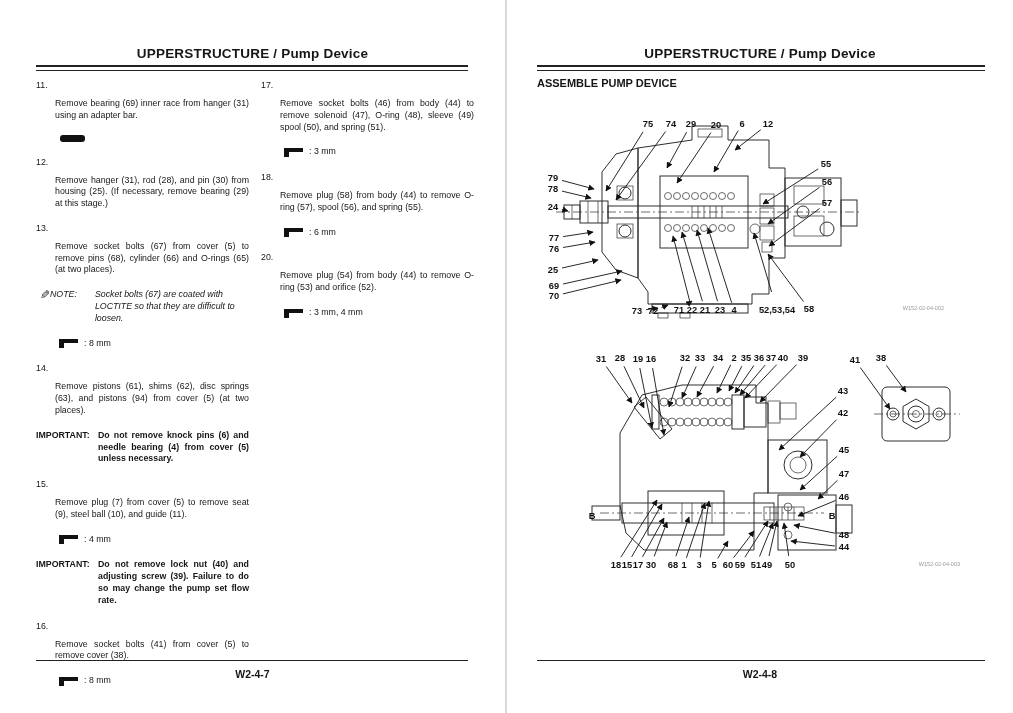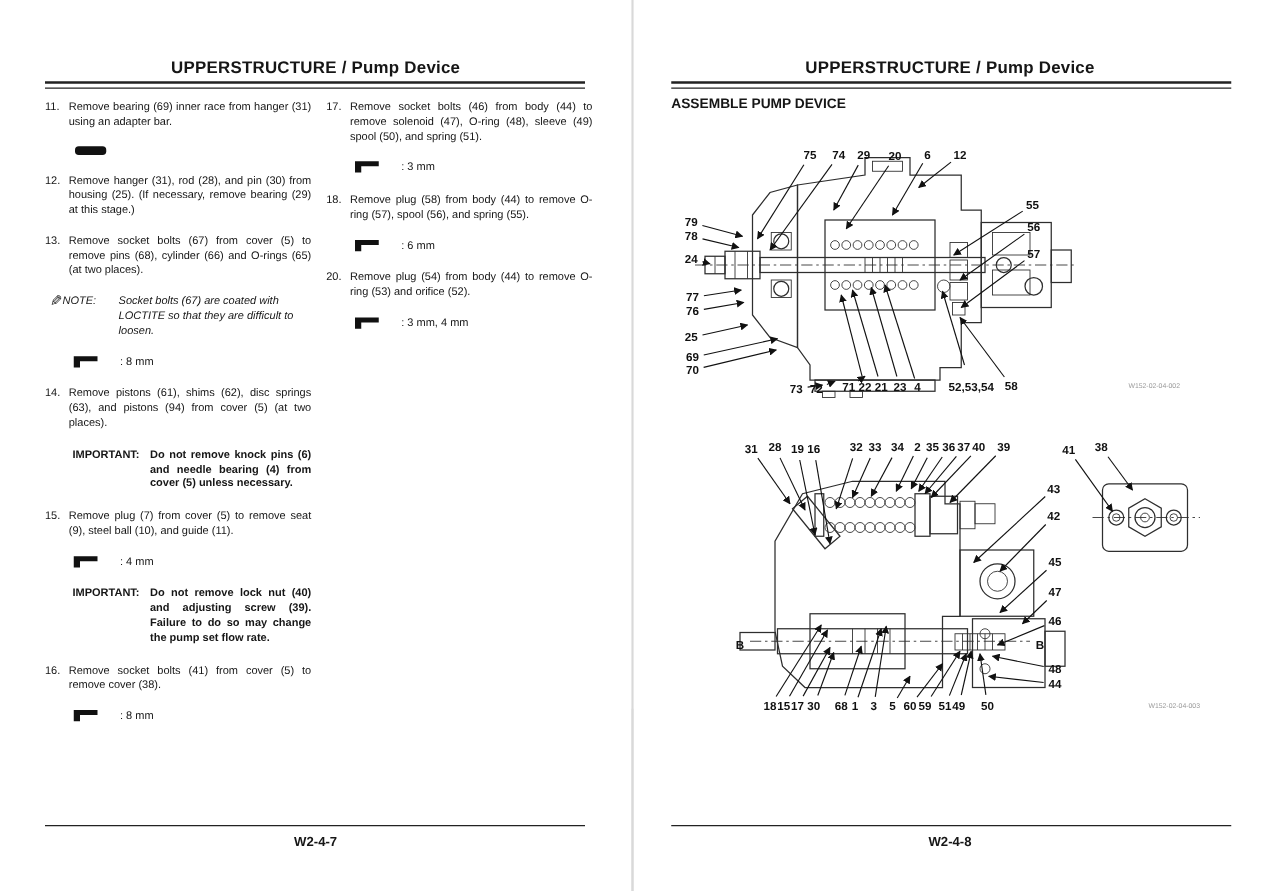--- a/index.html
+++ b/index.html
@@ -10,31 +10,31 @@
   .page-right{left:507px;width:506px;}
   .header{position:absolute;top:46px;left:0;right:0;text-align:center;font-weight:bold;font-size:13.5px;letter-spacing:.2px;}
   .rule{position:absolute;top:65px;height:3px;border-top:2px solid #222;border-bottom:1px solid #222;}
   .page-left .rule{left:36px;width:432px;}
   .page-right .rule{left:30px;width:448px;}
   .section-title{position:absolute;top:77px;left:30px;font-weight:bold;font-size:11px;}
   .cols{position:absolute;top:80px;left:36px;width:438px;display:flex;gap:12px;}
   .col{width:213px;font-size:8.8px;line-height:1.34;}
   .step{display:flex;margin-bottom:13px;}
   .num{width:19px;flex:none;}
-  .stxt{flex:1;text-align:justify;}
+  .stxt{flex:1;text-align:justify;margin-top:18px;}
   .barwrap{margin:0 0 15px 24px;}
   .baricon{width:25px;height:7px;background:#111;border-radius:3px;}
-  .hexrow{margin:0 0 14px 22px;display:flex;align-items:flex-start;gap:17px;}
+  .hexrow{margin:0 0 14px 22px;display:flex;align-items:flex-end;gap:5px;}
   .hexic{display:inline-flex;}
   .note{display:flex;font-style:italic;margin:2px 0 13px 0;}
   .pencil{flex:none;width:14px;font-style:normal;font-size:12px;line-height:1;display:inline-block;transform:scaleX(-1);}
   .nlabel{flex:none;margin-right:18px;}
   .ntxt{flex:1;}
   .imp{display:flex;font-weight:bold;margin:2px 0 14px 0;}
-  .ilabel{flex:none;width:62px;margin-left:22px;}
+  .ilabel{flex:none;width:62px;}
   .itxt{flex:1;text-align:justify;}
   .footer-line{position:absolute;top:660px;border-top:1.5px solid #222;}
   .page-left .footer-line{left:36px;width:432px;}
   .page-right .footer-line{left:30px;width:448px;}
   .footer-text{position:absolute;top:668px;left:0;right:0;text-align:center;font-weight:bold;font-size:10.5px;}
   .figsvg{position:absolute;}
   #fig1{left:35px;top:108px;width:420px;height:225px;}
   #fig2{left:75px;top:345px;width:400px;height:235px;}
   .callout{font-family:"Liberation Sans",sans-serif;font-size:9.3px;font-weight:bold;fill:#111;text-anchor:middle;}
   .figcode{font-family:"Liberation Sans",sans-serif;font-size:5.5px;fill:#9a9a9a;text-anchor:end;}

